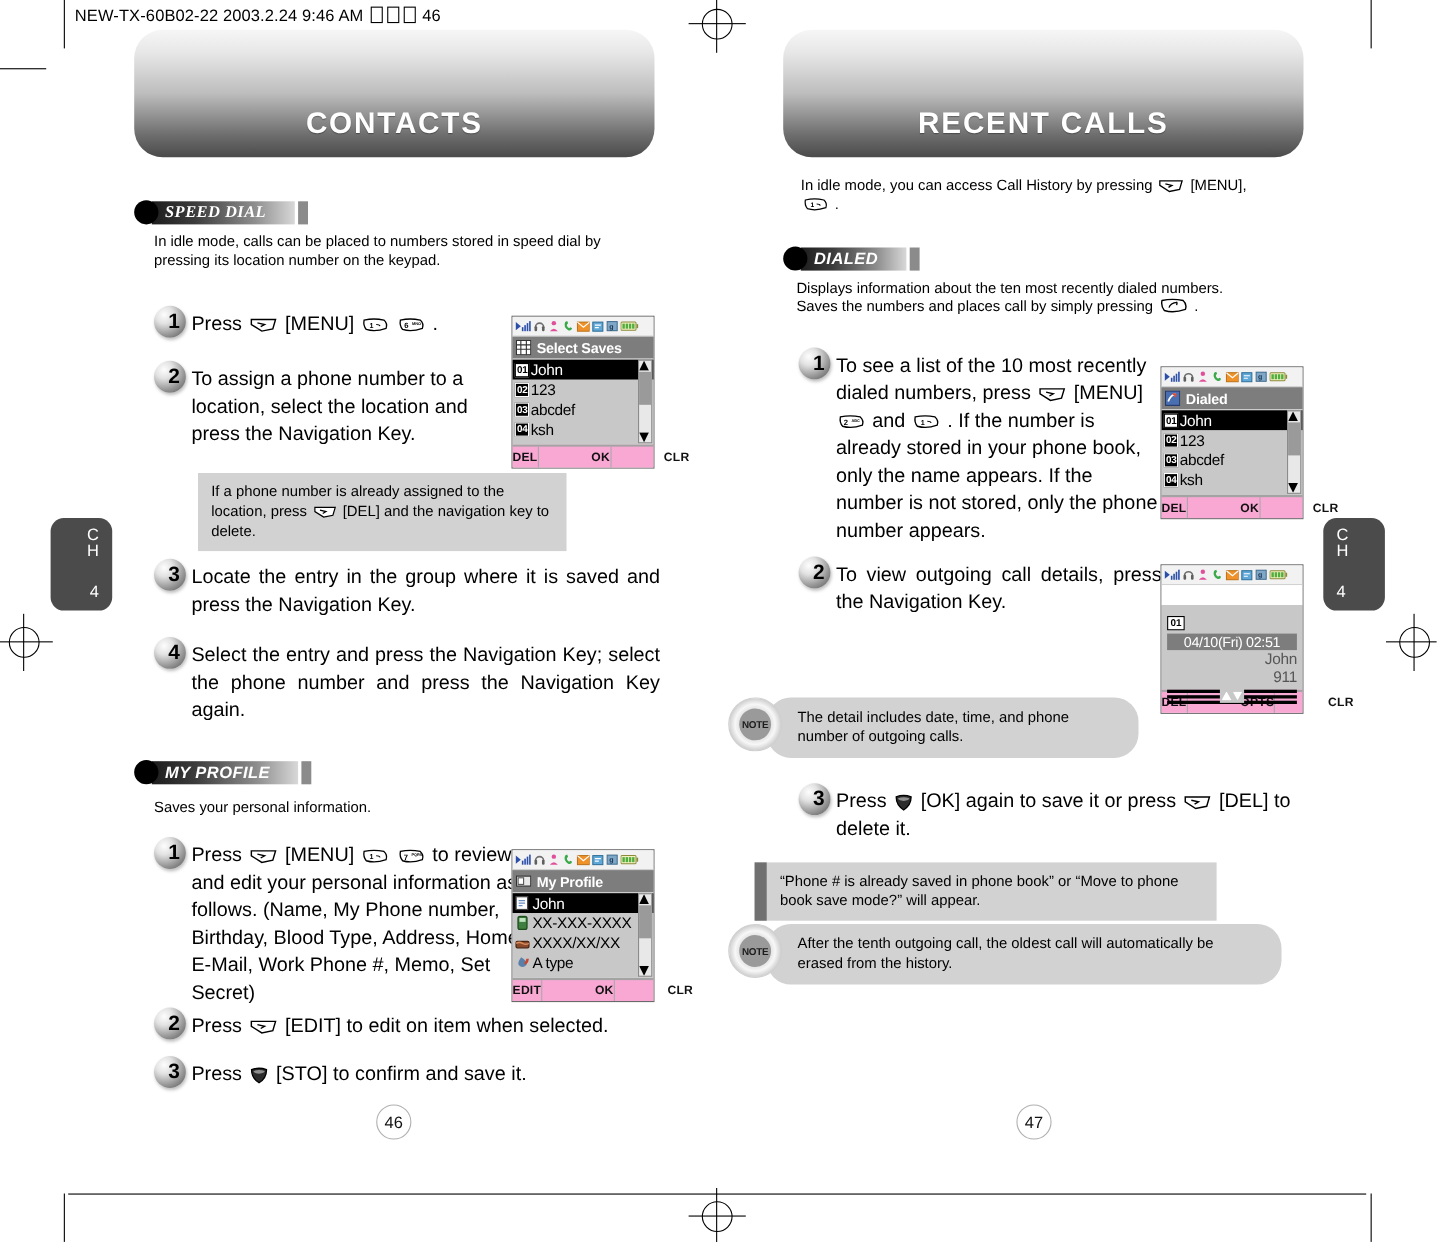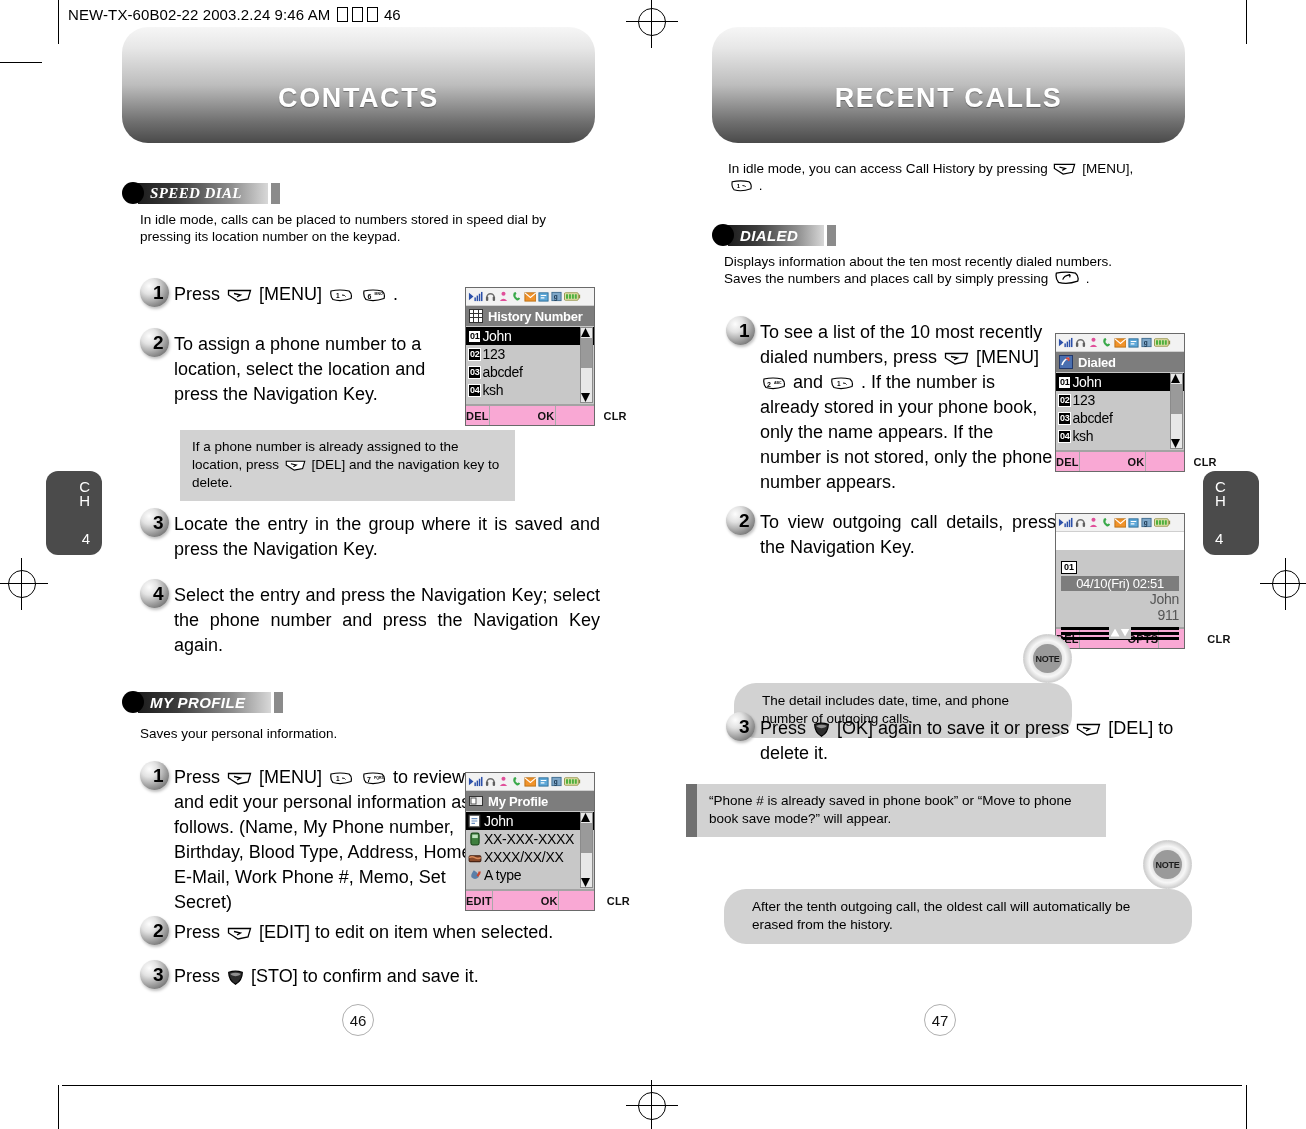--- a/index.html
+++ b/index.html
@@ -22,21 +22,21 @@
   .slug{position:absolute;left:68px;top:6px;font-size:15px;letter-spacing:.1px;
         white-space:nowrap;font-family:"Liberation Sans",sans-serif;}
   .slug .box{display:inline-block;width:9px;height:13px;border:1px solid #000;
         margin:0 2px;vertical-align:-2px;}
 
   
   .banner{position:absolute;width:473px;height:116px;border-radius:26px;
       background:linear-gradient(to bottom,#f6f6f6 0%,#e7e7e7 18%,#bdbdbd 50%,#6f6f6f 82%,#4a4a4a 100%);
       display:flex;align-items:flex-end;justify-content:center;}
   .banner span{color:#fff;font-size:27px;font-weight:bold;letter-spacing:1.6px;
-      padding-bottom:29px;text-shadow:0 1px 1px rgba(0,0,0,.35);}
+      padding-bottom:15px;text-shadow:0 1px 1px rgba(0,0,0,.35);}
 
   
   .sechead{position:absolute;display:flex;align-items:center;height:22px;}
   .sechead .dot{width:22px;height:22px;border-radius:50%;background:#000;flex:none;
       position:relative;z-index:2;margin-right:-6px;}
   .sechead .pill{height:21px;display:flex;align-items:center;padding:0 26px 0 12px;
       background:linear-gradient(to right,#1d1d1d 0%,#3c3c3c 30%,#8e8e8e 72%,#d8d8d8 100%);
       color:#fff;font-weight:bold;font-size:15px;letter-spacing:.4px;font-style:italic;}
   .sechead .tail{width:9px;height:21px;background:#8b8b8b;margin-left:3px;}
 
@@ -59,21 +59,21 @@
   .numkey{width:24px;height:15px;}
   .sendkey{width:24px;height:16px;}
   .okkey{width:17px;height:17px;vertical-align:-4px;}
 
   
   .tip{position:absolute;background:#d2d2d2;display:flex;}
   .tip .bar{width:11px;background:#707070;flex:none;}
   .tip .txt{padding:8px 12px 9px 12px;font-size:13.5px;line-height:18px;}
 
   
-  .note{position:absolute;display:flex;align-items:flex-end;flex-direction:column;}
+  .note{position:absolute;display:flex;align-items:flex-start;}
   .note .badge{width:47px;height:47px;border-radius:50%;flex:none;
       background:radial-gradient(circle at 50% 50%,#efefef 0%,#e0e0e0 40%,#f7f7f7 55%,#d2d2d2 70%,#fafafa 85%);
       border:1px solid #cfcfcf;position:relative;z-index:3;
       display:flex;align-items:center;justify-content:center;}
   .note .badge .inner{width:29px;height:29px;border-radius:50%;background:#9a9a9a;
       display:flex;align-items:center;justify-content:center;
       font-size:9px;font-weight:bold;color:#1c1c1c;letter-spacing:-.3px;}
   .note .bubble{background:#d2d2d2;border-radius:22px;margin-left:-14px;
       padding:9px 20px 10px 28px;font-size:13.5px;line-height:18px;}
 
@@ -245,21 +245,21 @@
           <rect x="5.2" y="3.5" width="2.4" height="5" fill="#4fae3e"></rect>
           <rect x="8.4" y="3.5" width="2.4" height="5" fill="#4fae3e"></rect>
           <rect x="11.6" y="3.5" width="2.4" height="5" fill="#4fae3e"></rect>
         </svg>
     </div>
     <div class="ph-title">
       <svg class="tico" viewBox="0 0 14 14">
           <rect x="0.5" y="0.5" width="13" height="13" fill="#fff" stroke="#333"></rect>
           <path d="M0.5 4.5h13M0.5 8.5h13M4.5 0.5v13M9.5 0.5v13" stroke="#333"></path>
         </svg>
-      <span class="tlabel">History Number</span>
+      <span class="tlabel">Select Saves</span>
     </div>
     <div class="ph-list" style="height:76px;">
       <div class="ph-row sel">
           <span class="idx">01</span>
           <span>John</span>
         </div>
       <div class="ph-row">
           <span class="idx">02</span>
           <span>123</span>
         </div>

